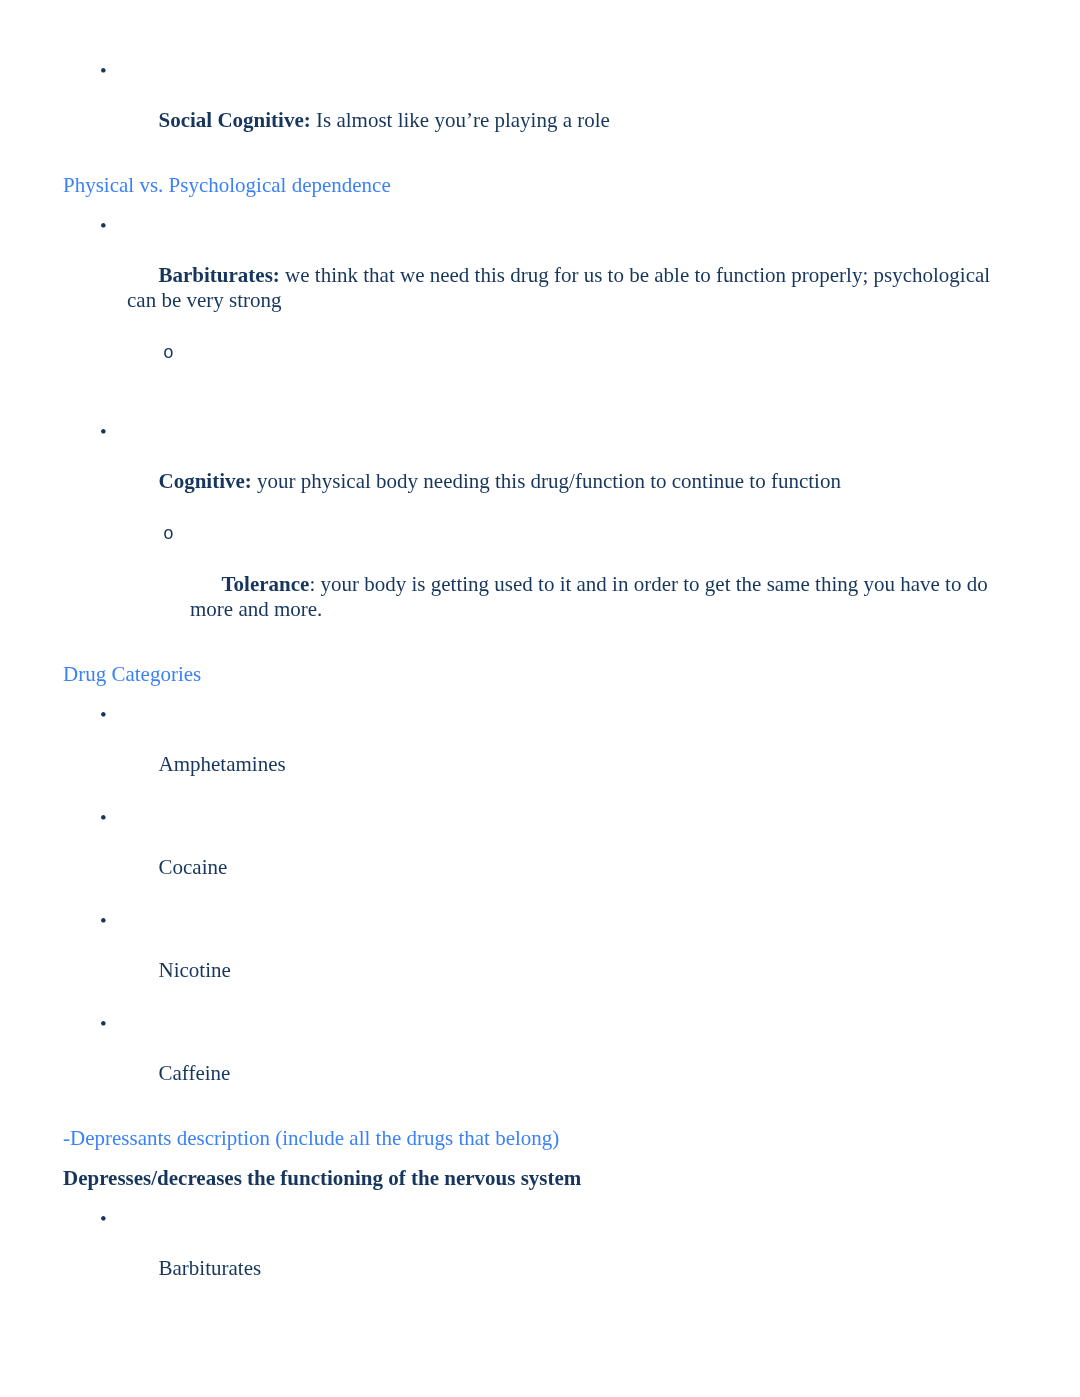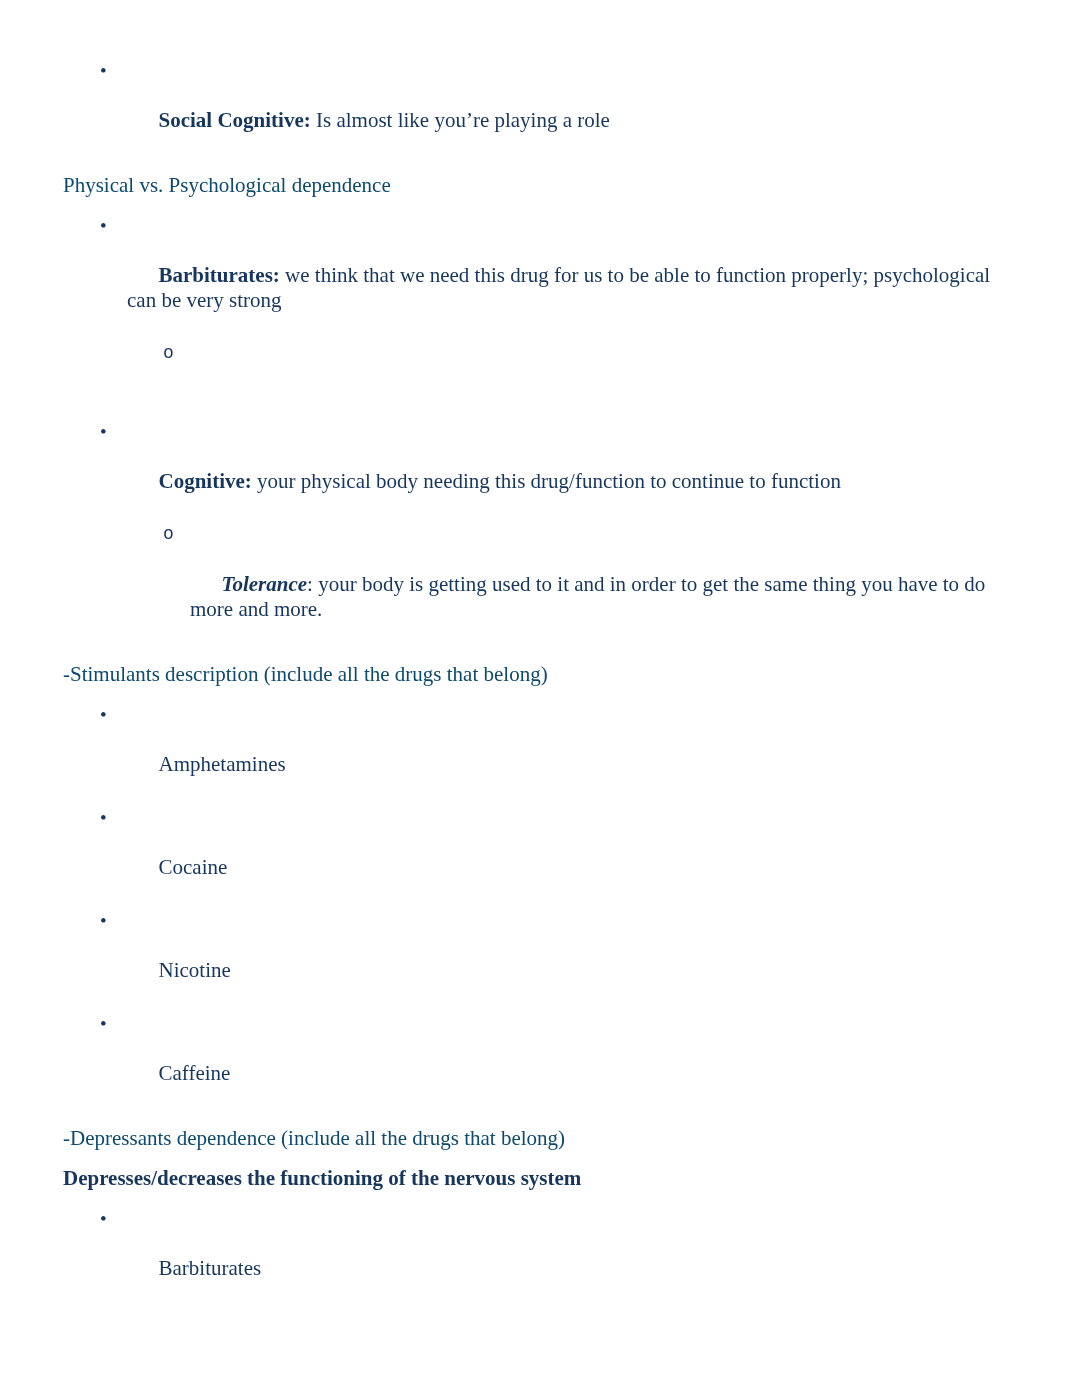--- a/index.html
+++ b/index.html
@@ -18,24 +18,24 @@
   .doc {
     padding: 58px 62px 0 63px;
     box-sizing: border-box;
     width: 1080px;
   }
   .para {
     margin: 0 0 15px 0;
     line-height: 25px;
     white-space: pre-wrap;
   }
-  .black { color: #0c4a6e; }
+  .black { color: #3b82f6; }
   .navy  { color: #17365d; }
   .bold  { font-weight: bold; font-family: Liberation Serif, serif; }
-  .bi    { font-weight: bold; font-style: italic; }
+  .bi    { font-weight: bold; }
   .list  { margin: 0 0 15px 0; }
   .li1 {
     position: relative;
     padding-left: 64px;
     line-height: 25px;
     margin-bottom: 3px;
     white-space: pre-wrap;
   }
   .li1 > .blt {
     position: absolute;
@@ -88,42 +88,42 @@
     <div class="li1 navy">
       <span class="blt">•</span>
       <span class="bold">Cognitive:</span><span> your physical body needing this drug/function to continue to function</span>
     </div>
     <div class="li2 navy">
       <span class="blt mono">o</span>
       <span class="bi">Tolerance</span><span>: your body is getting used to it and in order to get the same thing you have to do more and more.</span>
     </div>
   </div>
 
+  <div class="para black">Drug Categories</div>
 
-  <div class="para black">-Stimulants description (include all the drugs that belong)</div>
   <div class="list">
     <div class="li1 navy">
       <span class="blt">•</span>
       <span>Amphetamines</span>
     </div>
     <div class="li1 navy">
       <span class="blt">•</span>
       <span>Cocaine</span>
     </div>
     <div class="li1 navy">
       <span class="blt">•</span>
       <span>Nicotine</span>
     </div>
     <div class="li1 navy">
       <span class="blt">•</span>
       <span>Caffeine</span>
     </div>
   </div>
 
-  <div class="para black">-Depressants dependence (include all the drugs that belong)</div>
+  <div class="para black">-Depressants description (include all the drugs that belong)</div>
   <div class="para navy bold">Depresses/decreases the functioning of the nervous system</div>
   <div class="list">
     <div class="li1 navy">
       <span class="blt">•</span>
       <span>Barbiturates</span>
     </div>
 
   </div>
 
 </div>

